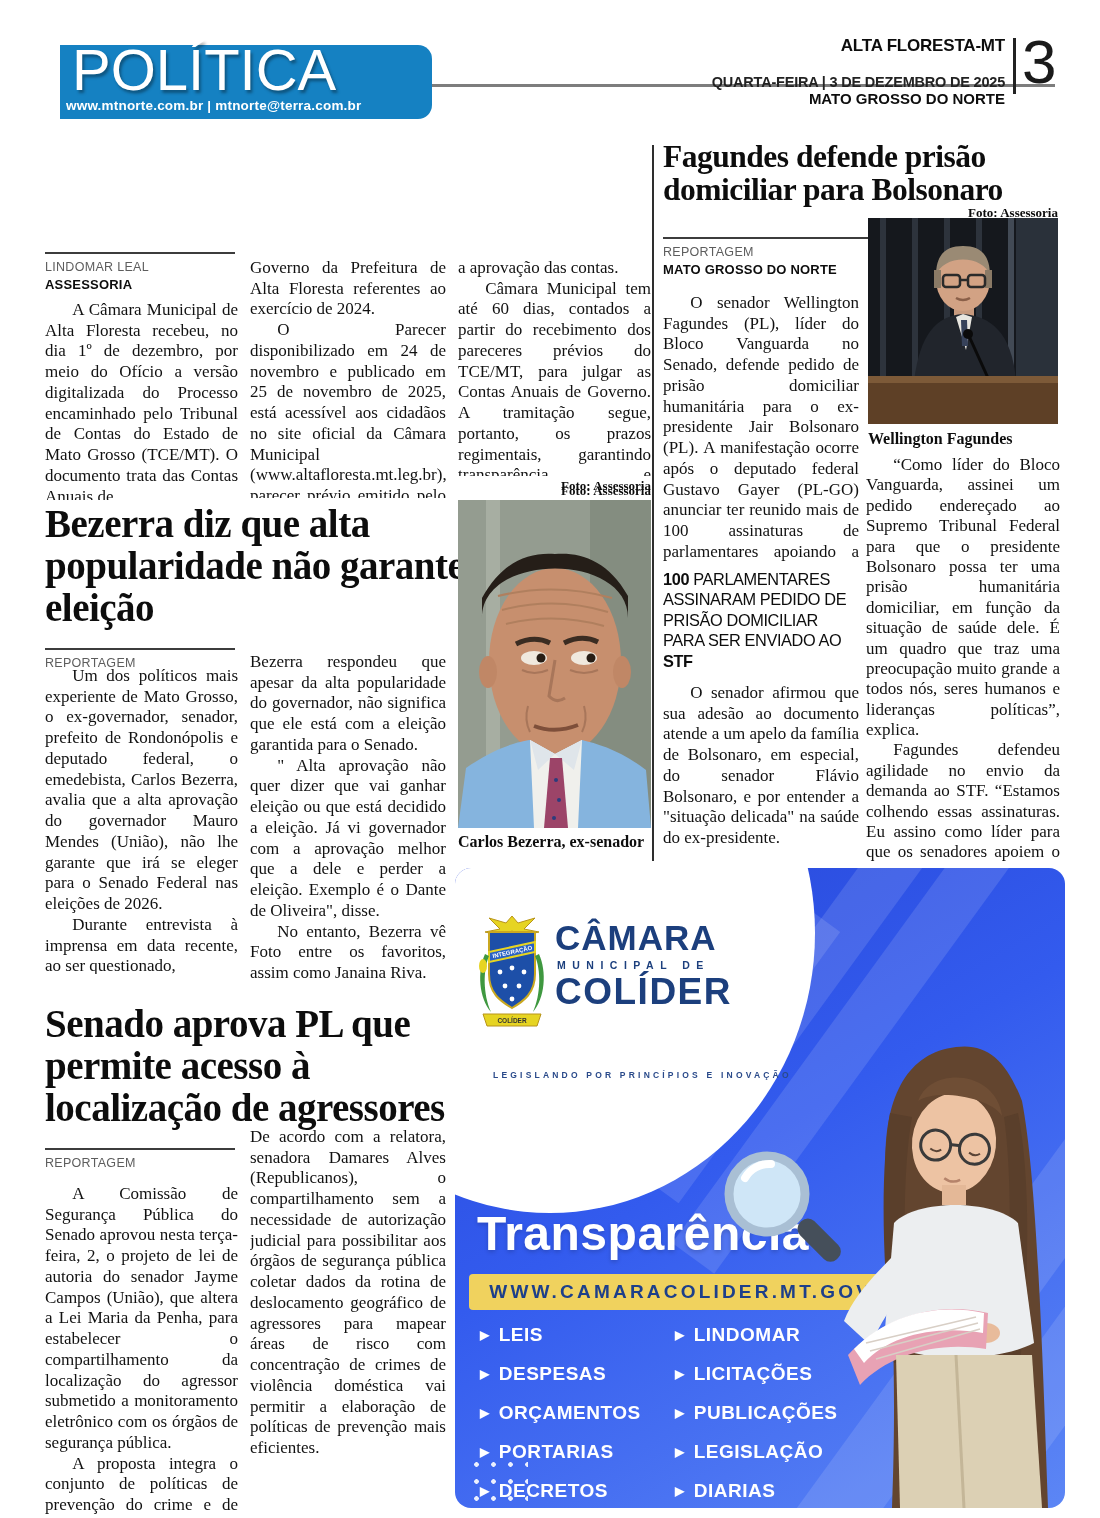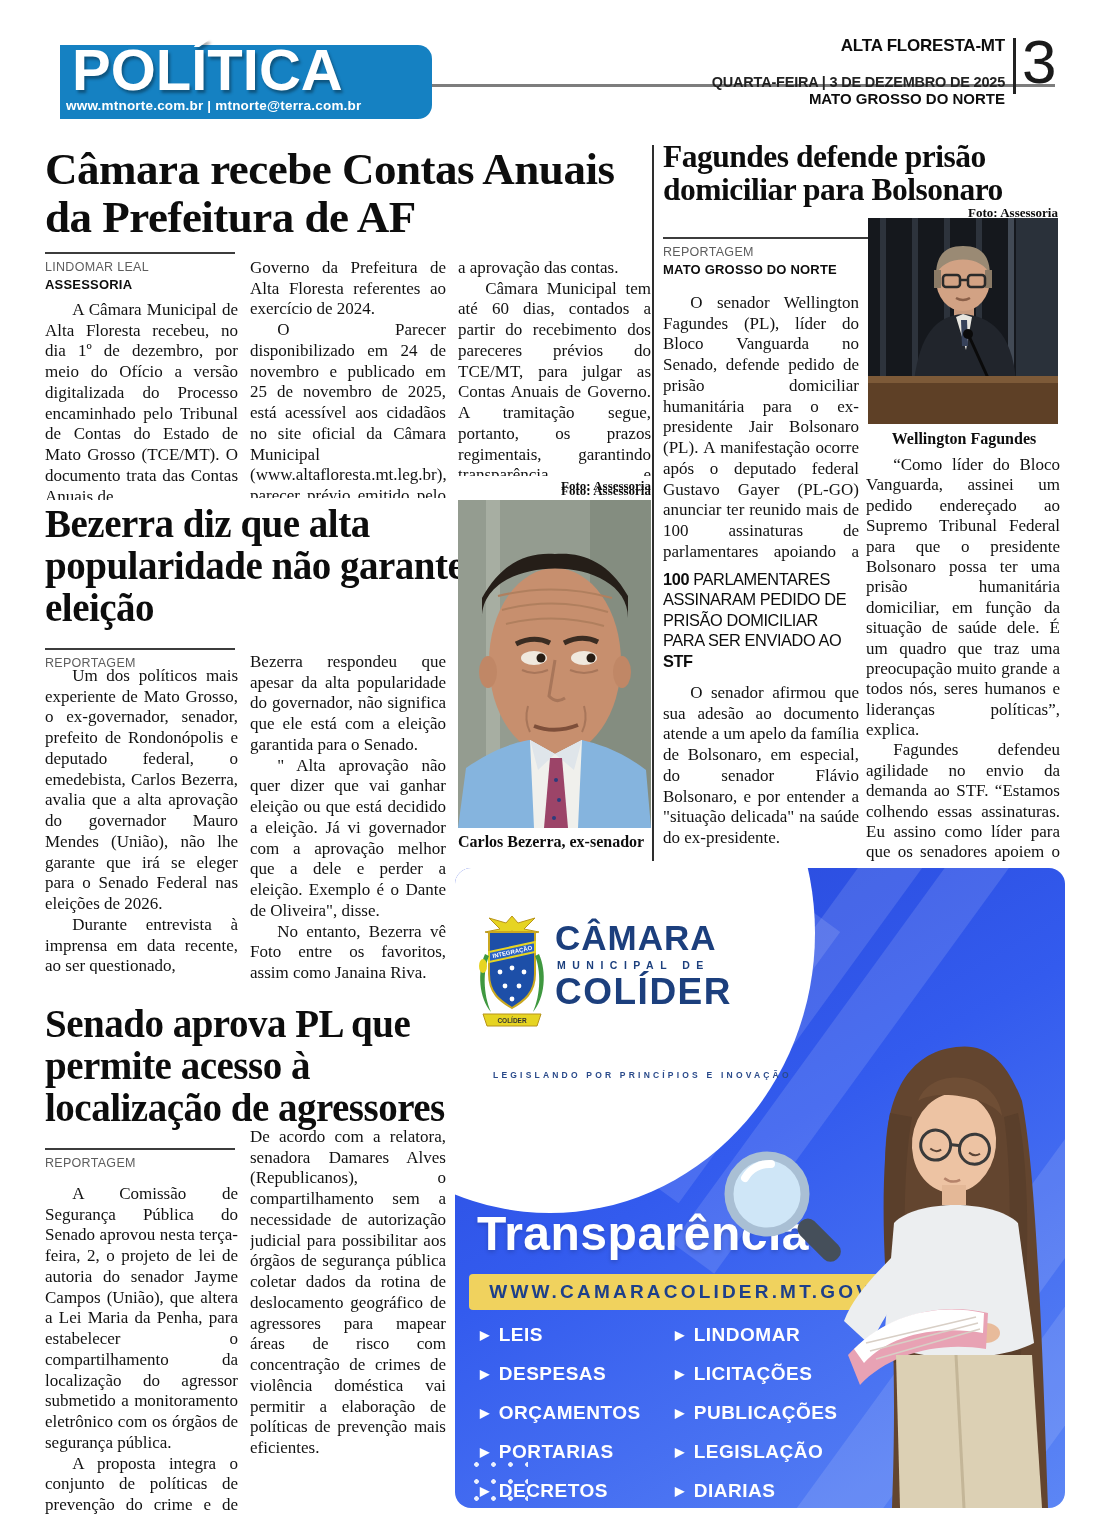--- a/index.html
+++ b/index.html
@@ -5,21 +5,21 @@
   * { margin:0; padding:0; box-sizing:border-box; }
   html,body { background:#e8e8e8; }
   .page { position:relative; width:1100px; height:1518px; background:#ffffff;
           font-family:"Liberation Serif", serif; color:#111; overflow:hidden; margin:0 auto; }
   .abs { position:absolute; }
 
   
   .banner { position:absolute; left:60px; top:45px; width:372px; height:74px;
             background:#1581c2; border-radius:0 14px 14px 0; }
   .banner-title { position:absolute; left:12px; top:-9px; font-family:"Liberation Sans",sans-serif;
-            font-weight:700; font-size:58px; color:#fff; letter-spacing:0px;
+            font-weight:400; font-size:58px; color:#fff; letter-spacing:0px;
             text-shadow:2px 3px 3px rgba(0,0,0,.35);text-align:center; }
   .banner-url { position:absolute; left:6px; top:53px; font-family:"Liberation Sans",sans-serif;
             font-weight:700; font-size:13.5px; color:#fff; letter-spacing:0.2px; }
   .head-rule { position:absolute; left:432px; top:84px; width:623px; height:3px; background:#7d7d7d; }
   .head-right { position:absolute; left:640px; top:36px; width:365px; text-align:right;
             font-family:"Liberation Sans",sans-serif; }
   .head-loc { font-weight:700; font-size:17px; letter-spacing:-0.2px; color:#0d0d0d; }
   .head-date { font-weight:700; font-size:14.5px; letter-spacing:-0.2px; color:#222; margin-top:18px; }
   .head-bar { position:absolute; left:1013px; top:38px; width:3px; height:56px; background:#222; }
   .head-num { position:absolute; left:1022px; top:26px; font-family:"Liberation Sans",sans-serif;
@@ -89,21 +89,20 @@
   <div class="head-right">
     <div class="head-loc">ALTA FLORESTA-MT</div>
     <div class="head-date">QUARTA-FEIRA | 3 DE DEZEMBRO DE 2025</div>
   </div>
   <div class="head-bar"></div>
   <div class="head-num">3</div>
   <div class="head-paper">MATO GROSSO DO NORTE</div>
 
   <div class="vrule"></div>
 
-  <div class="abs headline h-main" style="left:45px; top:146px; width:620px;">Câmara recebe Contas Anuais da Prefeitura de AF</div>
   <div class="abs byline-rule" style="left:45px; top:252px;"></div>
   <div class="abs kicker" style="left:45px; top:260px;">LINDOMAR LEAL</div>
   <div class="abs kicker-b" style="left:45px; top:277px;">ASSESSORIA</div>
   <div class="abs bodycol" style="left:45px; top:300px; width:193px; height:200px;">
       <p>A Câmara Municipal de Alta Floresta recebeu, no dia 1º de dezembro, por meio do Ofício a versão digitalizada do Processo encaminhado pelo Tribunal de Contas do Estado de Mato Grosso (TCE/MT). O documento trata das Contas Anuais de</p>
     </div>
   <div class="abs bodycol cont" style="left:250px; top:258px; width:196px; height:240px;">
       <p>Governo da Prefeitura de Alta Floresta referentes ao exercício de 2024.</p>
       <p>O Parecer disponibilizado em 24 de novembro e publicado em 25 de novembro de 2025, está acessível aos cidadãos no site oficial da Câmara Municipal (www.altafloresta.mt.leg.br), parecer prévio emitido pelo TCE/MT recomendou</p>
     </div>
@@ -139,21 +138,21 @@
     </g>
     <path d="M88,80 Q95,84 102,80" stroke="#8a5f48" stroke-width="2.5" fill="none"></path>
     <path d="M95,96 C68,98 52,116 46,163 L148,163 C144,114 122,98 95,96 Z" fill="#21252c"></path>
     <path d="M88,99 L95,96 L104,99 L98,132 Z" fill="#e8e6e0"></path>
     <path d="M93,102 L99,102 L100,128 L94,128 Z" fill="#37425a"></path>
     <line x1="120" y1="160" x2="101" y2="118" stroke="#0a0a0a" stroke-width="3"></line>
     <circle cx="100" cy="116" r="5" fill="#0a0a0a"></circle>
     <rect y="158" width="190" height="7" fill="#7d5a38"></rect>
     <rect y="165" width="190" height="41" fill="#5e4026"></rect>
   </svg>
-  <div class="abs caption" style="left:868px; top:430px; width:192px;text-align:center;">Wellington Fagundes</div>
+  <div class="abs caption" style="left:868px; top:430px; width:192px;">Wellington Fagundes</div>
 
   <div class="abs bodycol" style="left:663px; top:293px; width:196px; height:272px;">
       <p>O senador Wellington Fagundes (PL), líder do Bloco Vanguarda no Senado, defende pedido de prisão domiciliar humanitária para o ex-presidente Jair Bolsonaro (PL). A manifestação ocorre após o deputado federal Gustavo Gayer (PL-GO) anunciar ter reunido mais de 100 assinaturas de parlamentares apoiando a solicitação, protocolada no STF na sexta-feira, 28.</p>
     </div>
   <div class="abs callout" style="left:663px; top:570px; width:205px;">
     <b>100</b><span> PARLAMENTARES ASSINARAM PEDIDO DE PRISÃO DOMICILIAR PARA SER ENVIADO AO </span><b>STF</b>
   </div>
   <div class="abs bodycol" style="left:663px; top:683px; width:196px; height:175px;">
       <p>O senador afirmou que sua adesão ao documento atende a um apelo da família de Bolsonaro, em especial, do senador Flávio Bolsonaro, e por entender a "situação delicada" na saúde do ex-presidente.</p>
     </div>

